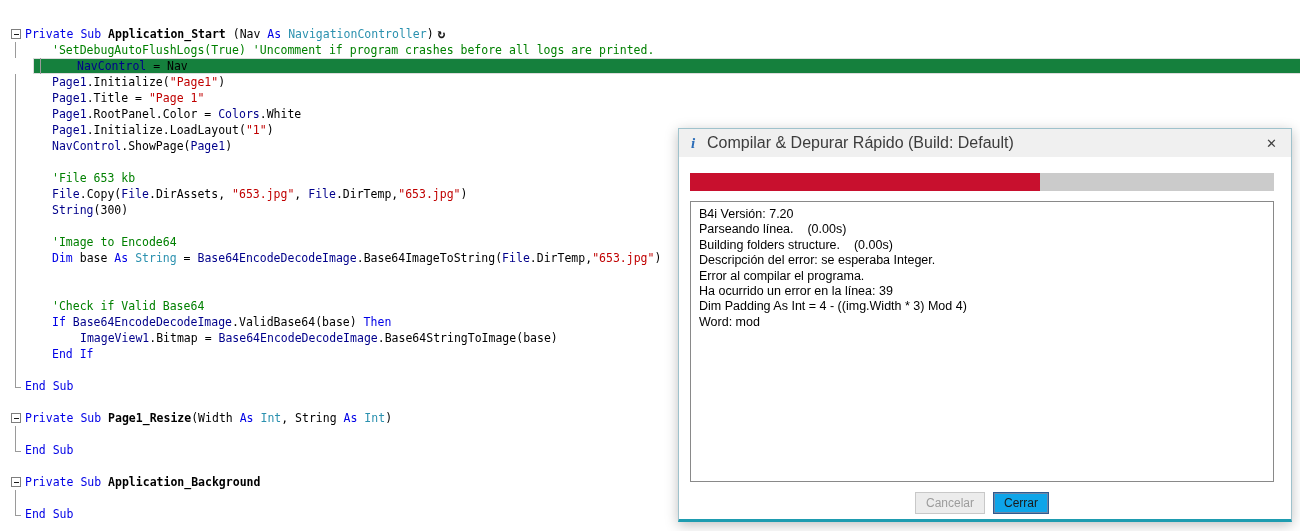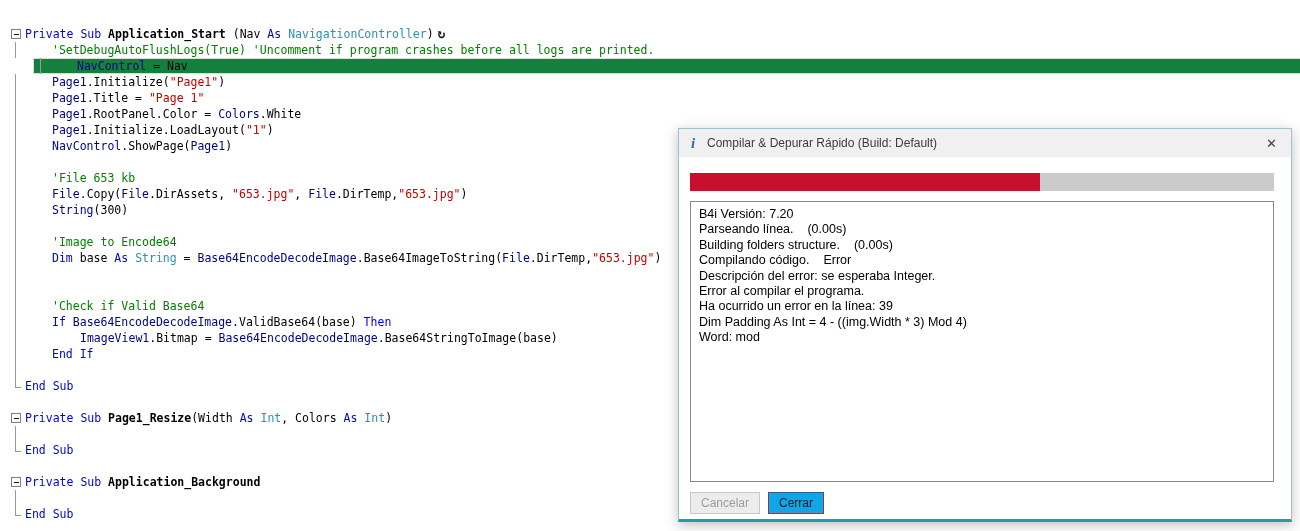--- a/index.html
+++ b/index.html
@@ -24,29 +24,29 @@
   .tk-n{font-weight:bold;}
   .refresh-icon{font-size:13px;font-weight:bold;color:#1a1a1a;margin-left:4px;cursor:pointer;}
 
   
   .dialog{position:absolute;left:678px;top:128px;width:614px;height:394px;background:#ffffff;
           border:1px solid #9fc2cc;border-bottom:3px solid #1e9cb0;box-sizing:border-box;
           box-shadow:0 3px 12px rgba(0,0,0,0.25);}
   .titlebar{height:28px;background:#f0f0f0;display:flex;align-items:center;padding:0 8px 0 12px;}
   .info-i{font-family:"Liberation Serif",serif;font-style:italic;font-weight:bold;
           color:#2b6cb8;font-size:15px;width:16px;flex:0 0 16px;}
-  .dlg-title{flex:1;font-size:12px;color:#3c3c3c;}
+  .dlg-title{flex:1;font-size:16px;color:#3c3c3c;}
   .close-x{font-size:13px;color:#404040;padding:2px 6px;cursor:pointer;}
   .dlg-body{padding:16px 17px 9px 11px;}
   .progress{height:18px;background:#cbcbcb;position:relative;overflow:hidden;}
   .progress-fill{height:100%;width:0;background:#c8102e;}
   .log{margin-top:10px;height:281px;border:1px solid #898989;box-sizing:border-box;
        padding:5px 8px;font-size:12.5px;color:#000;overflow:hidden;background:#fff;}
   .log-line{white-space:pre-wrap;line-height:15.4px;}
-  .btn-row{margin-top:10px;display:flex;justify-content:flex-start;gap:8px;}
+  .btn-row{margin-top:10px;display:flex;justify-content:center;gap:8px;}
   .btn{height:22px;min-width:56px;padding:0 10px;font-size:12px;
        font-family:"Liberation Sans",sans-serif;border-radius:0;cursor:pointer;}
   .btn.disabled{background:#ececec;border:1px solid #c8c8c8;color:#9c9c9c;}
   .btn.primary{background:#0ea5e9;border:1px solid #2f5a8f;box-shadow:inset 0 0 0 1px #6d88a8;color:#1a1a1a;}
 </style>
 <style>.tk-k{color:#0000e6;}.tk-n{color:#000000;}.tk-t{color:#2b91af;}.tk-c{color:#008000;}.tk-s{color:#c00000;}.tk-i{color:#00008b;}.tk-p{color:#000000;}</style></head>
 <body>
 
 <div class="stage">
 
@@ -143,21 +143,21 @@
         <div class="code-line">
           <span class="gutter g-corner"></span>
           <span class="code-text ind0"><span class="tk-k">End Sub</span></span>
         </div>
         <div class="code-line">
           <span class="gutter"></span>
           <span class="code-text ind0"></span>
         </div>
         <div class="code-line">
           <span class="gutter g-box"></span>
-          <span class="code-text ind0"><span class="tk-k">Private Sub </span><span class="tk-n">Page1_Resize</span><span class="tk-p">(Width </span><span class="tk-k">As</span><span class="tk-p"> </span><span class="tk-t">Int</span><span class="tk-p">, Colors </span><span class="tk-k">As</span><span class="tk-p"> </span><span class="tk-t">Int</span><span class="tk-p">)</span></span>
+          <span class="code-text ind0"><span class="tk-k">Private Sub </span><span class="tk-n">Page1_Resize</span><span class="tk-p">(Width </span><span class="tk-k">As</span><span class="tk-p"> </span><span class="tk-t">Int</span><span class="tk-p">, String </span><span class="tk-k">As</span><span class="tk-p"> </span><span class="tk-t">Int</span><span class="tk-p">)</span></span>
         </div>
         <div class="code-line">
           <span class="gutter g-line"></span>
           <span class="code-text ind0"></span>
         </div>
         <div class="code-line">
           <span class="gutter g-corner"></span>
           <span class="code-text ind0"><span class="tk-k">End Sub</span></span>
         </div>
         <div class="code-line">
@@ -186,21 +186,20 @@
       <span class="close-x">✕</span>
     </div>
     <div class="dlg-body">
       <div class="progress" style="background: rgb(203, 203, 203);">
         <div class="progress-fill" style="width: 60%; background: rgb(200, 16, 46);"></div>
       </div>
       <div class="log">
           <div class="log-line">B4i Versión: 7.20</div>
           <div class="log-line">Parseando línea.    (0.00s)</div>
           <div class="log-line">Building folders structure.    (0.00s)</div>
-          <div class="log-line">Compilando código.    Error</div>
           <div class="log-line">Descripción del error: se esperaba Integer.</div>
           <div class="log-line">Error al compilar el programa.</div>
           <div class="log-line">Ha ocurrido un error en la línea: 39</div>
           <div class="log-line">Dim Padding As Int = 4 - ((img.Width * 3) Mod 4)</div>
           <div class="log-line">Word: mod</div>
         </div>
       <div class="btn-row">
         <button class="btn disabled">Cancelar</button>
         <button class="btn primary">Cerrar</button>
       </div>

